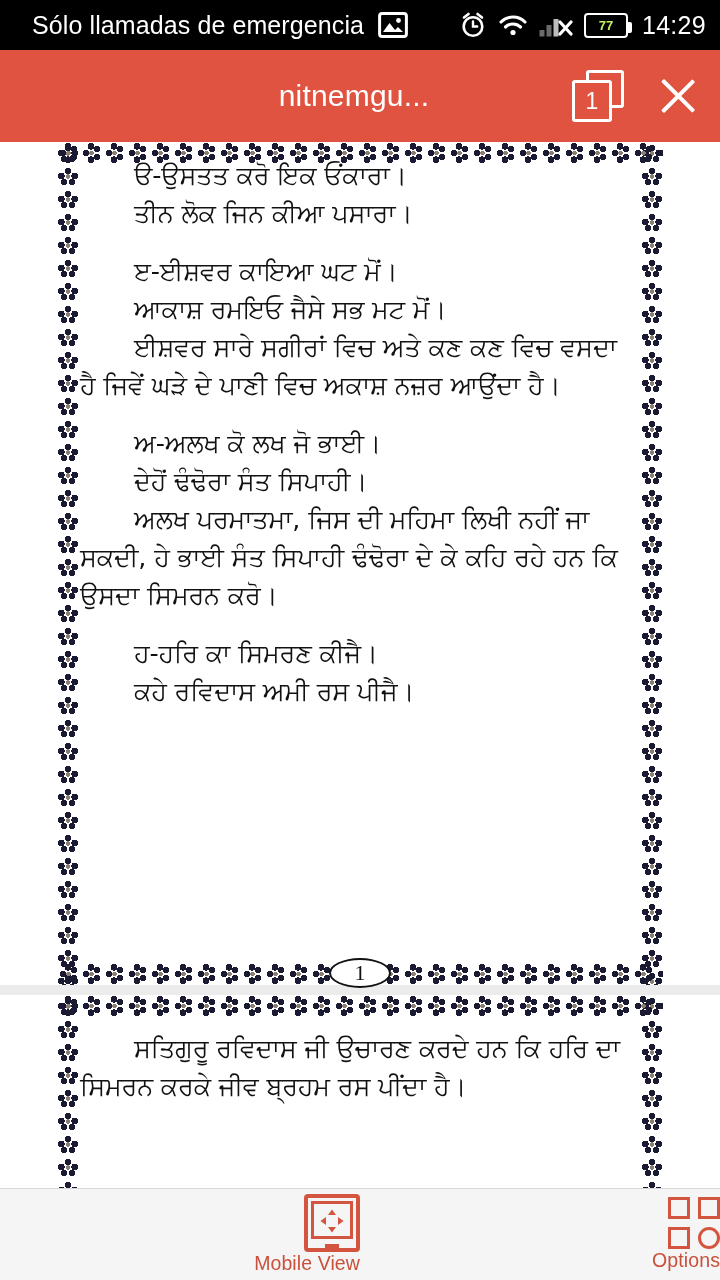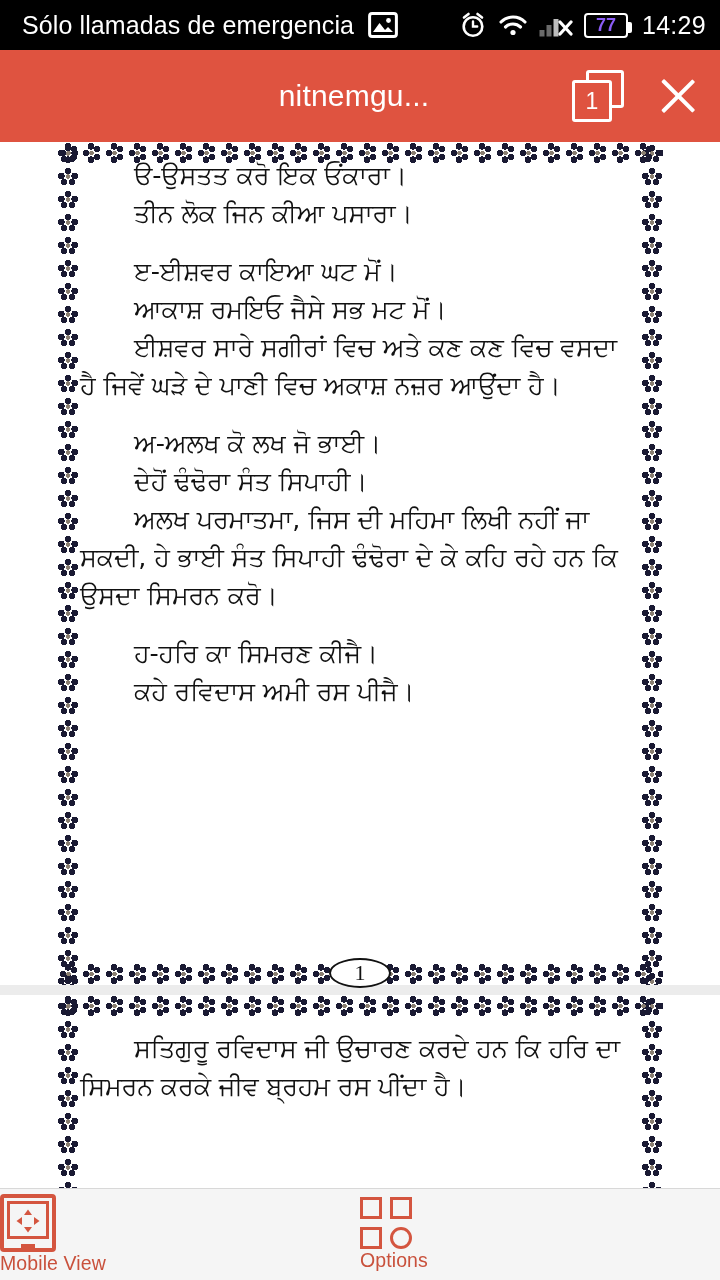--- a/index.html
+++ b/index.html
@@ -7,36 +7,36 @@
     width:720px; height:1280px;
     font-family:"Liberation Sans", sans-serif;
     background:#ffffff; overflow:hidden;
   }
   #screen { position:relative; width:720px; height:1280px; background:#fff; }
 
   
   #statusbar {
     position:absolute; top:0; left:0; width:720px; height:50px;
     background:#000; color:#fff; display:flex; align-items:center;
-    padding:0 14px 0 22px;
+    padding:0 14px 0 32px;
   }
   #status-text { font-size:25px; letter-spacing:.1px; white-space:nowrap; }
   #status-left { display:flex; align-items:center; gap:14px; flex:1; }
   #status-right { display:flex; align-items:center; gap:11px; }
   .sb-ico { display:block; }
   #clock-text { font-size:25px; margin-left:3px; letter-spacing:.3px;text-align:right; }
   #battery {
     position:relative; width:44px; height:25px; border:2.5px solid #fff;
     border-radius:4px; display:flex; align-items:center; justify-content:center;
   }
   #battery:after{
     content:""; position:absolute; right:-6px; top:7px; width:4px; height:11px;
     background:#fff; border-radius:0 2px 2px 0;
   }
-  #battery-level { font-size:18px; font-weight:bold; line-height:1; color:#8b5cf6; }
+  #battery-level { font-size:13px; font-weight:bold; line-height:1; color:#bef264; }
 
   
   #appbar {
     position:absolute; top:50px; left:0; width:720px; height:92px;
     background:#DF5340; display:flex; align-items:center;
   }
   #app-title {
     position:absolute; left:0; right:12px; text-align:center;
     color:#fff; font-size:30px; letter-spacing:.2px; pointer-events:none;
   }
@@ -123,21 +123,21 @@
   #page-number-text { font-family:"Liberation Serif", serif; font-size:22px; color:#111; }
 
   
   #bottombar {
     position:absolute; bottom:0; left:0; width:720px; height:92px;
     background:#f5f5f5; border-top:1px solid #d8d8d8;
     display:flex; align-items:center;
   }
   .tool-btn {
     flex:1; height:92px; display:flex; flex-direction:column;
-    align-items:flex-start; justify-content:center; cursor:pointer;
+    align-items:flex-end; justify-content:center; cursor:pointer;
   }
   .tool-label { color:#C9513C; font-size:19.5px; letter-spacing:.1px; }
 
   #mobileview-icon { width:56px; height:58px; position:relative; }
   #mv-body {
     position:absolute; inset:0; border:4px solid #D4553F; border-radius:4px;
   }
   #mv-screen {
     position:absolute; left:7px; right:7px; top:7px; bottom:13px;
     border:3px solid #D4553F;

